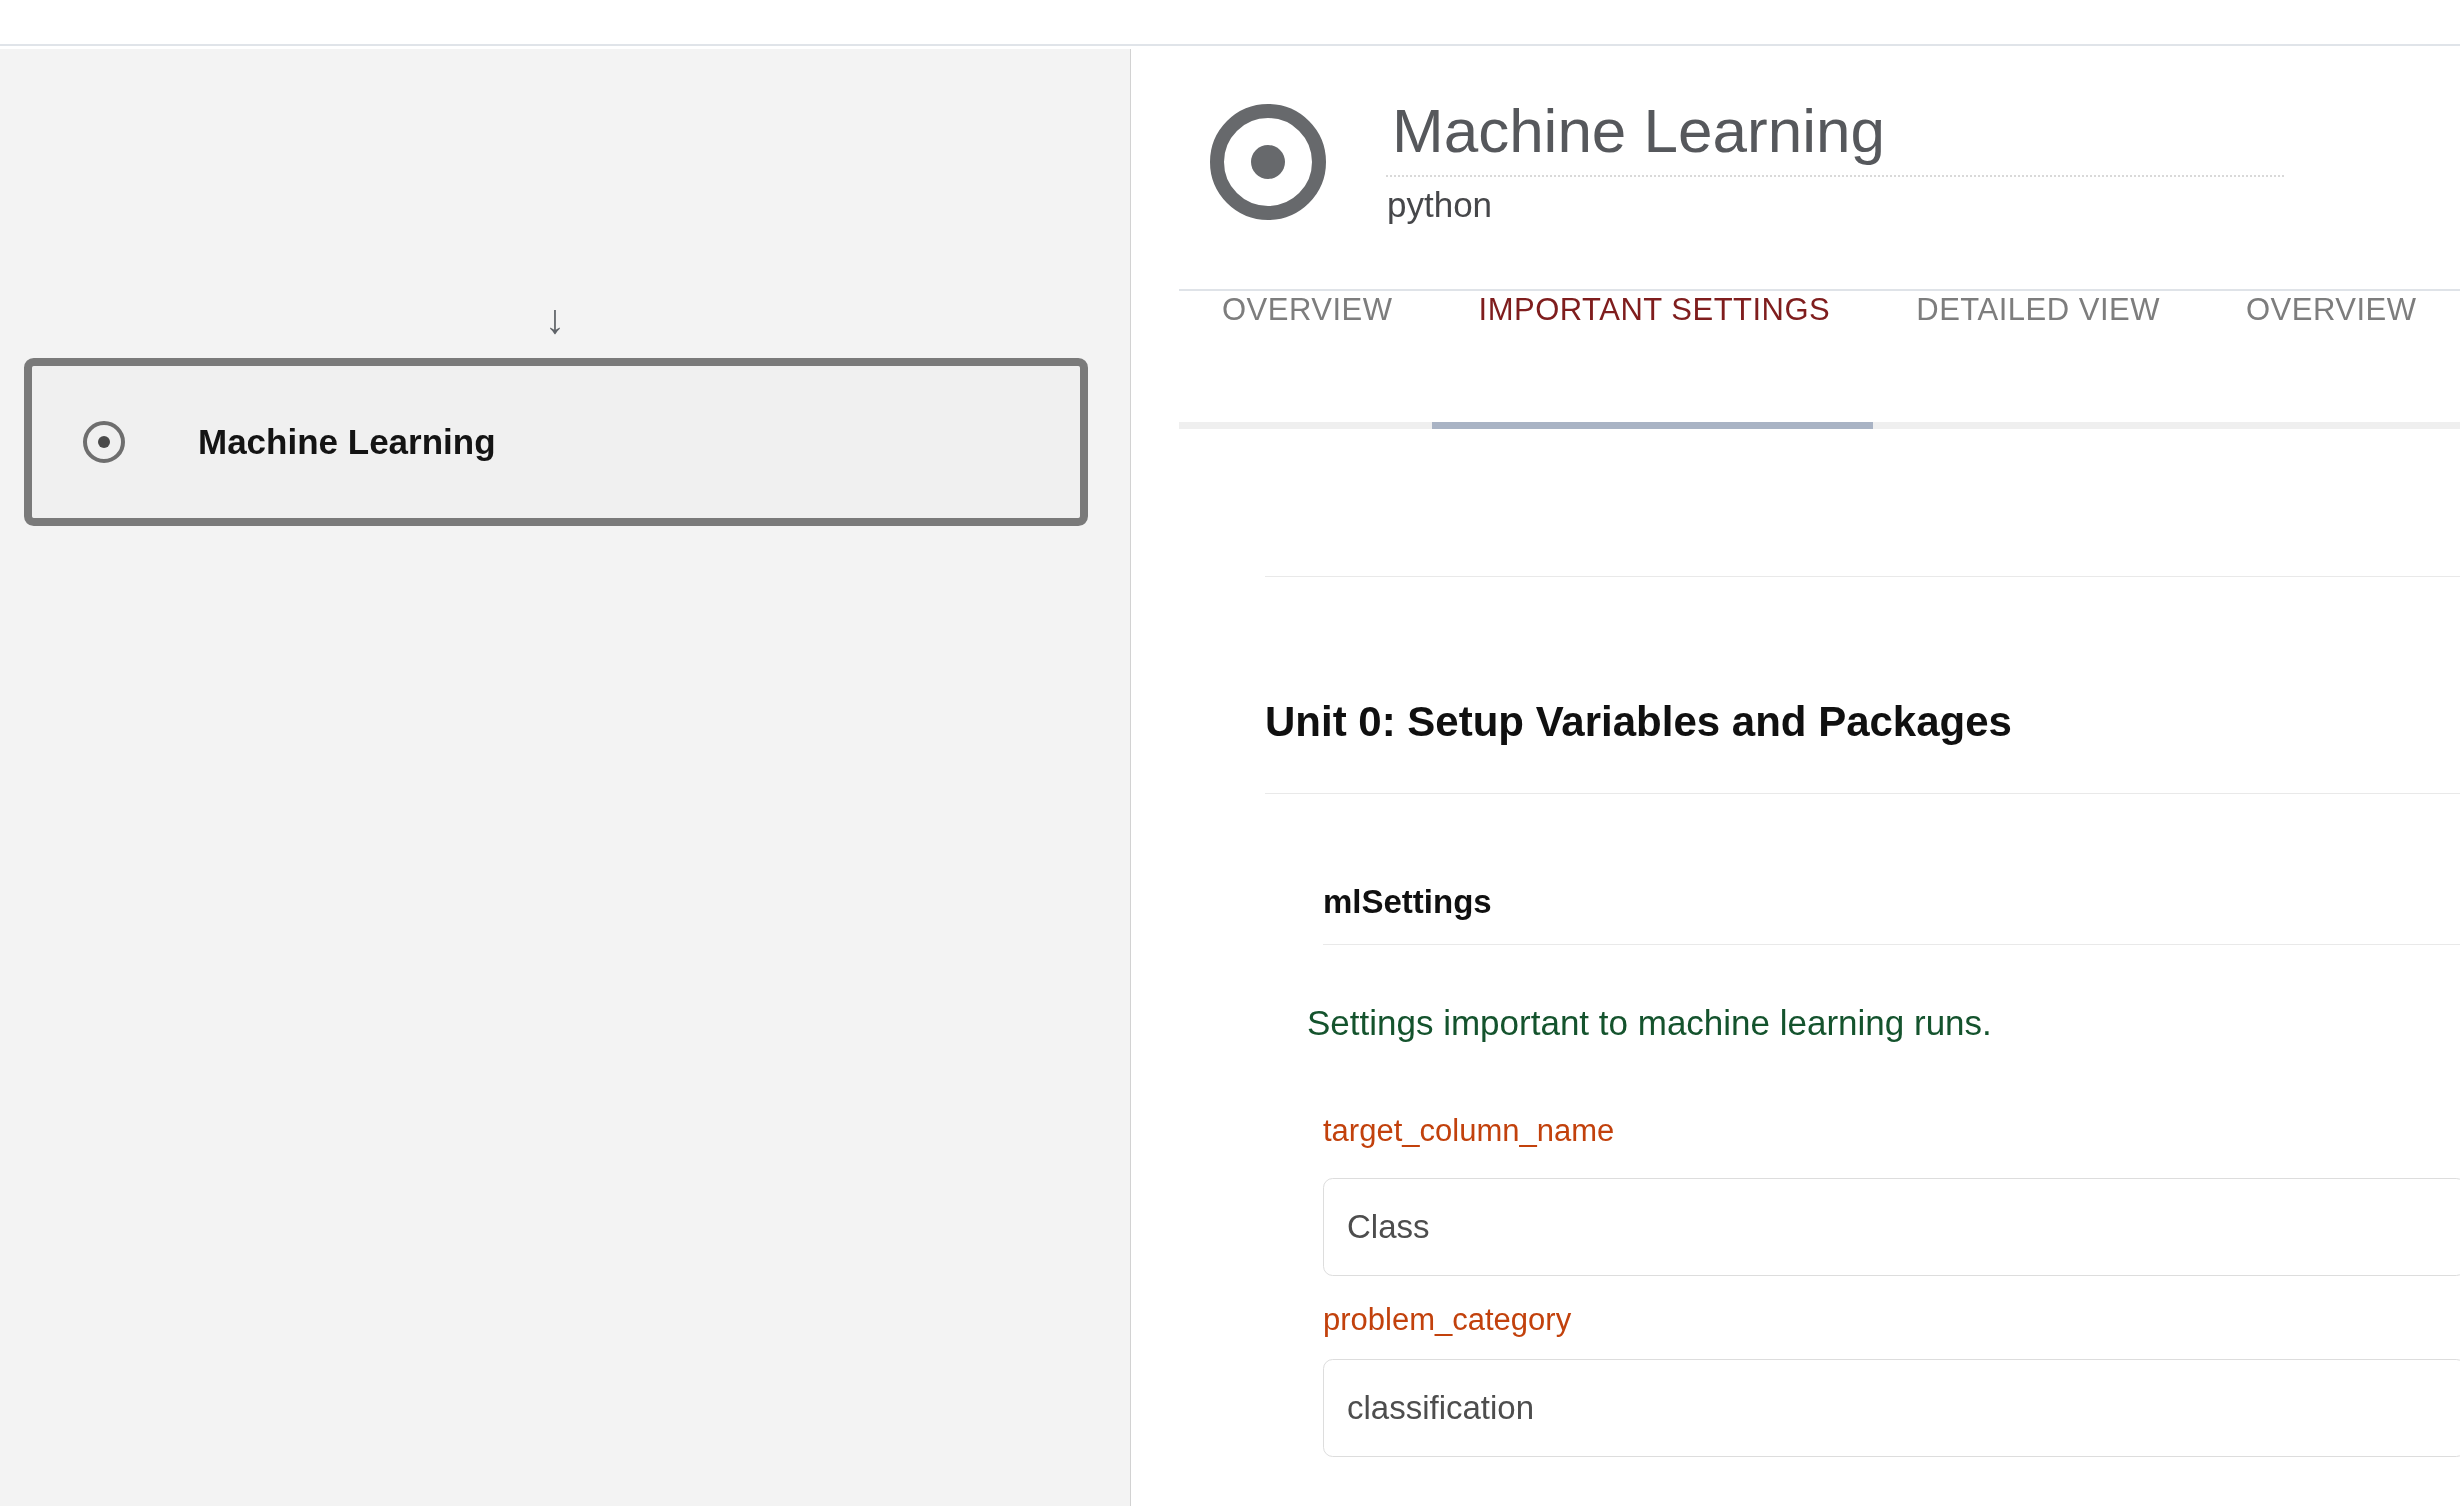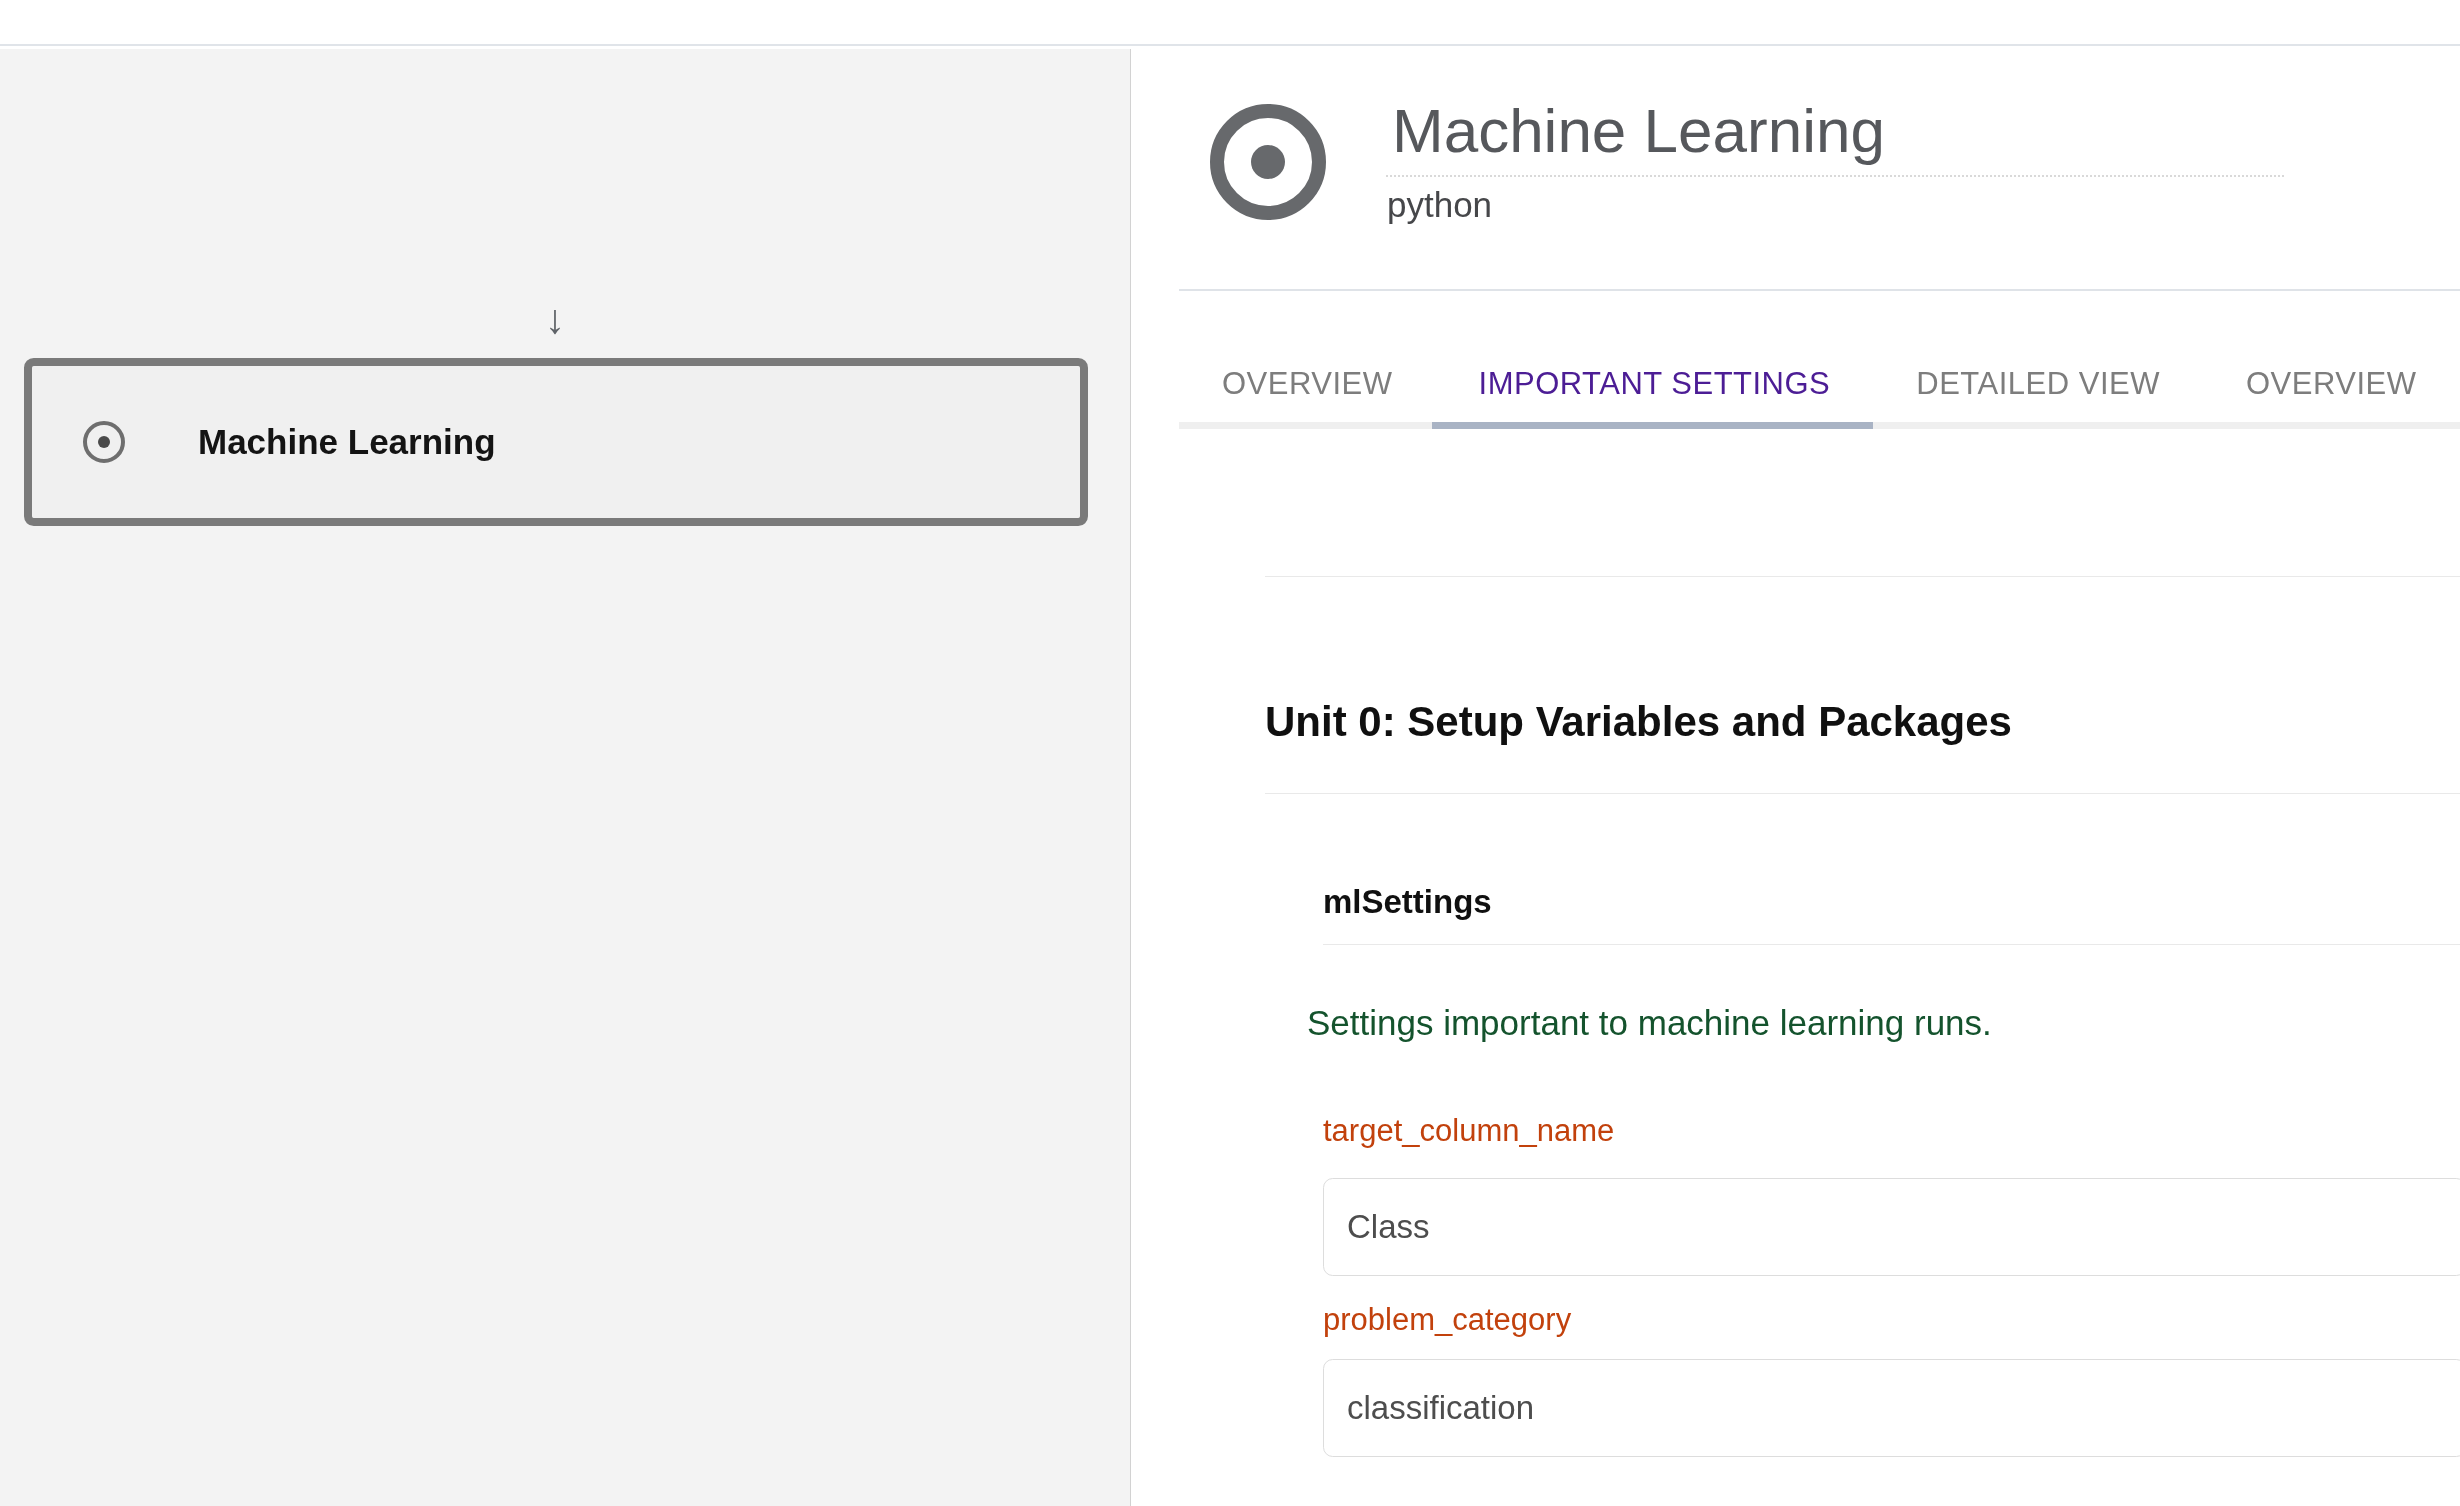--- a/index.html
+++ b/index.html
@@ -69,27 +69,27 @@
     border-bottom:2.9px dotted #d9d9d9;
   }
   .subtitle {
     position:absolute; left:254px; top:138px; font-size:35px; line-height:35px;
     color:#46474a; white-space:nowrap;
   }
 
   .tabs-top-line { position:absolute; left:46px; right:0; top:240px; height:0; border-top:2.9px solid #dfe3e8; }
   .tabs {
     position:absolute; left:46px; right:0; top:243px; height:110px;
-    display:flex; align-items:flex-end;
+    display:flex; align-items:flex-start;
   }
   .tab {
     padding:0 43px; font-size:31px; letter-spacing:0.5px;
     color:#7d7d7d; white-space:nowrap; cursor:pointer;
   }
-  .tab.active { color:#4c1d95; }
+  .tab.active { color:#7f1d1d; }
   .tabs-bottom-bar { position:absolute; left:46px; right:0; top:373px; height:6.8px; background:#efefef; }
   .tabs-active-bar  { position:absolute; left:299px; top:373px; width:441px; height:6.8px; background:#a9b3c4; }
 
   .section-title {
     position:absolute; left:132px; font-size:42px; line-height:46px;
     font-weight:bold; color:#101010; white-space:nowrap;
   }
   .section-title.s1 { top:434px; }
   .section-title.s2 { top:650px; }
   .hr { position:absolute; right:0; height:0; border-top:1.9px solid #e9e9e9; }

